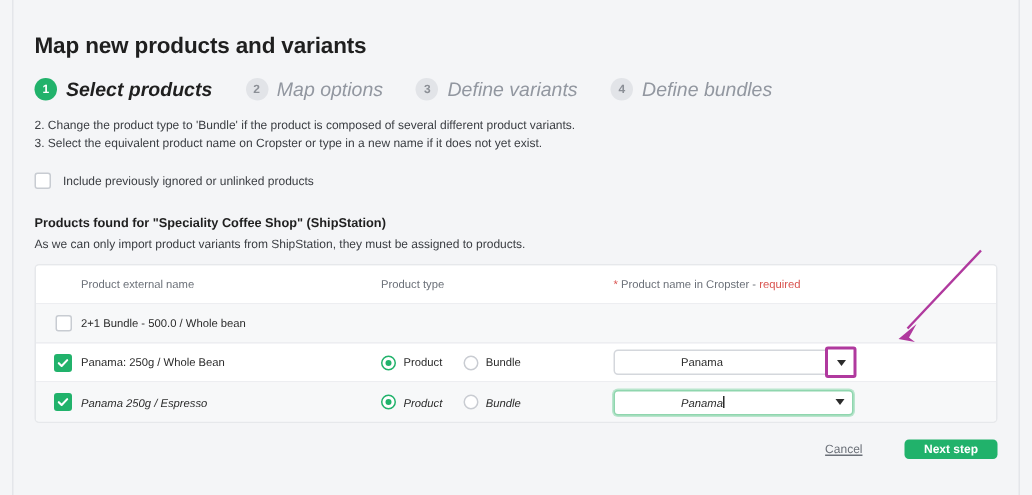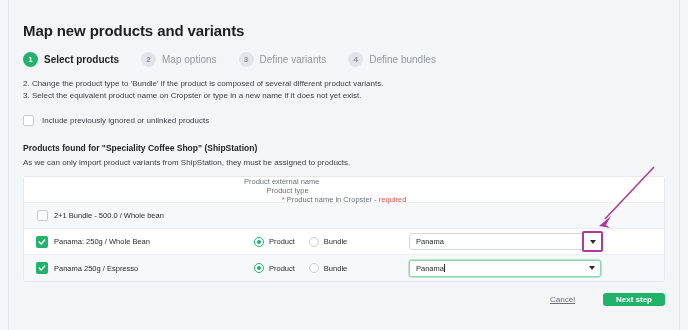--- a/index.html
+++ b/index.html
@@ -58,22 +58,23 @@
     align-items: center;
     justify-content: center;
     margin-right: 6px;
     font-weight: bold;
   }
   .step.active .step-num {
     background: #21b26b;
     color: #ffffff;
   }
   .step-label {
-    font-size: 10px;
+    font-size: 13px;
     color: #9297a0;
+    font-style: italic;
   }
   .step.active .step-label {
     color: #1f1f1f;
     font-weight: bold;
   }
 
   
   .instructions {
     margin-top: 11px;
   }
@@ -125,22 +126,22 @@
     border-radius: 3px;
     overflow: hidden;
   }
   .trow {
     display: flex;
     align-items: center;
     min-height: 26px;
     border-bottom: 1px solid #edeef1;
     box-sizing: border-box;
   }
-  .trow:last-child { border-bottom: none; }
-  .trow.head { height: 26px; background: #ffffff; flex-direction: column; }
+  .trow:last-child { border-bottom: none; font-style: italic; }
+  .trow.head { height: 26px; background: #ffffff; }
   .trow.shade { background: #f7f8f9; }
 
   .c-check {
     width: 30px;
     flex: none;
     display: flex;
     justify-content: center;
     align-items: center;
     padding-left: 6px;
     box-sizing: border-box;
@@ -217,21 +218,22 @@
   
   .select {
     position: relative;
     height: 17px;
     border: 1px solid #d4d7dc;
     border-radius: 3px;
     background: #ffffff;
     display: flex;
     align-items: center;
     box-sizing: border-box;
-    width: 192px;
+    width: 160px;
+    padding-left: 38px;
   }
   .select.focused {
     border: 1px solid #8fd6ae;
     box-shadow: 0 0 0 1px #b9e5cd;
   }
   .select-value {
     font-size: 7.5px;
     color: #2b2b2b;
     padding-left: 6px;
     flex: 1;

